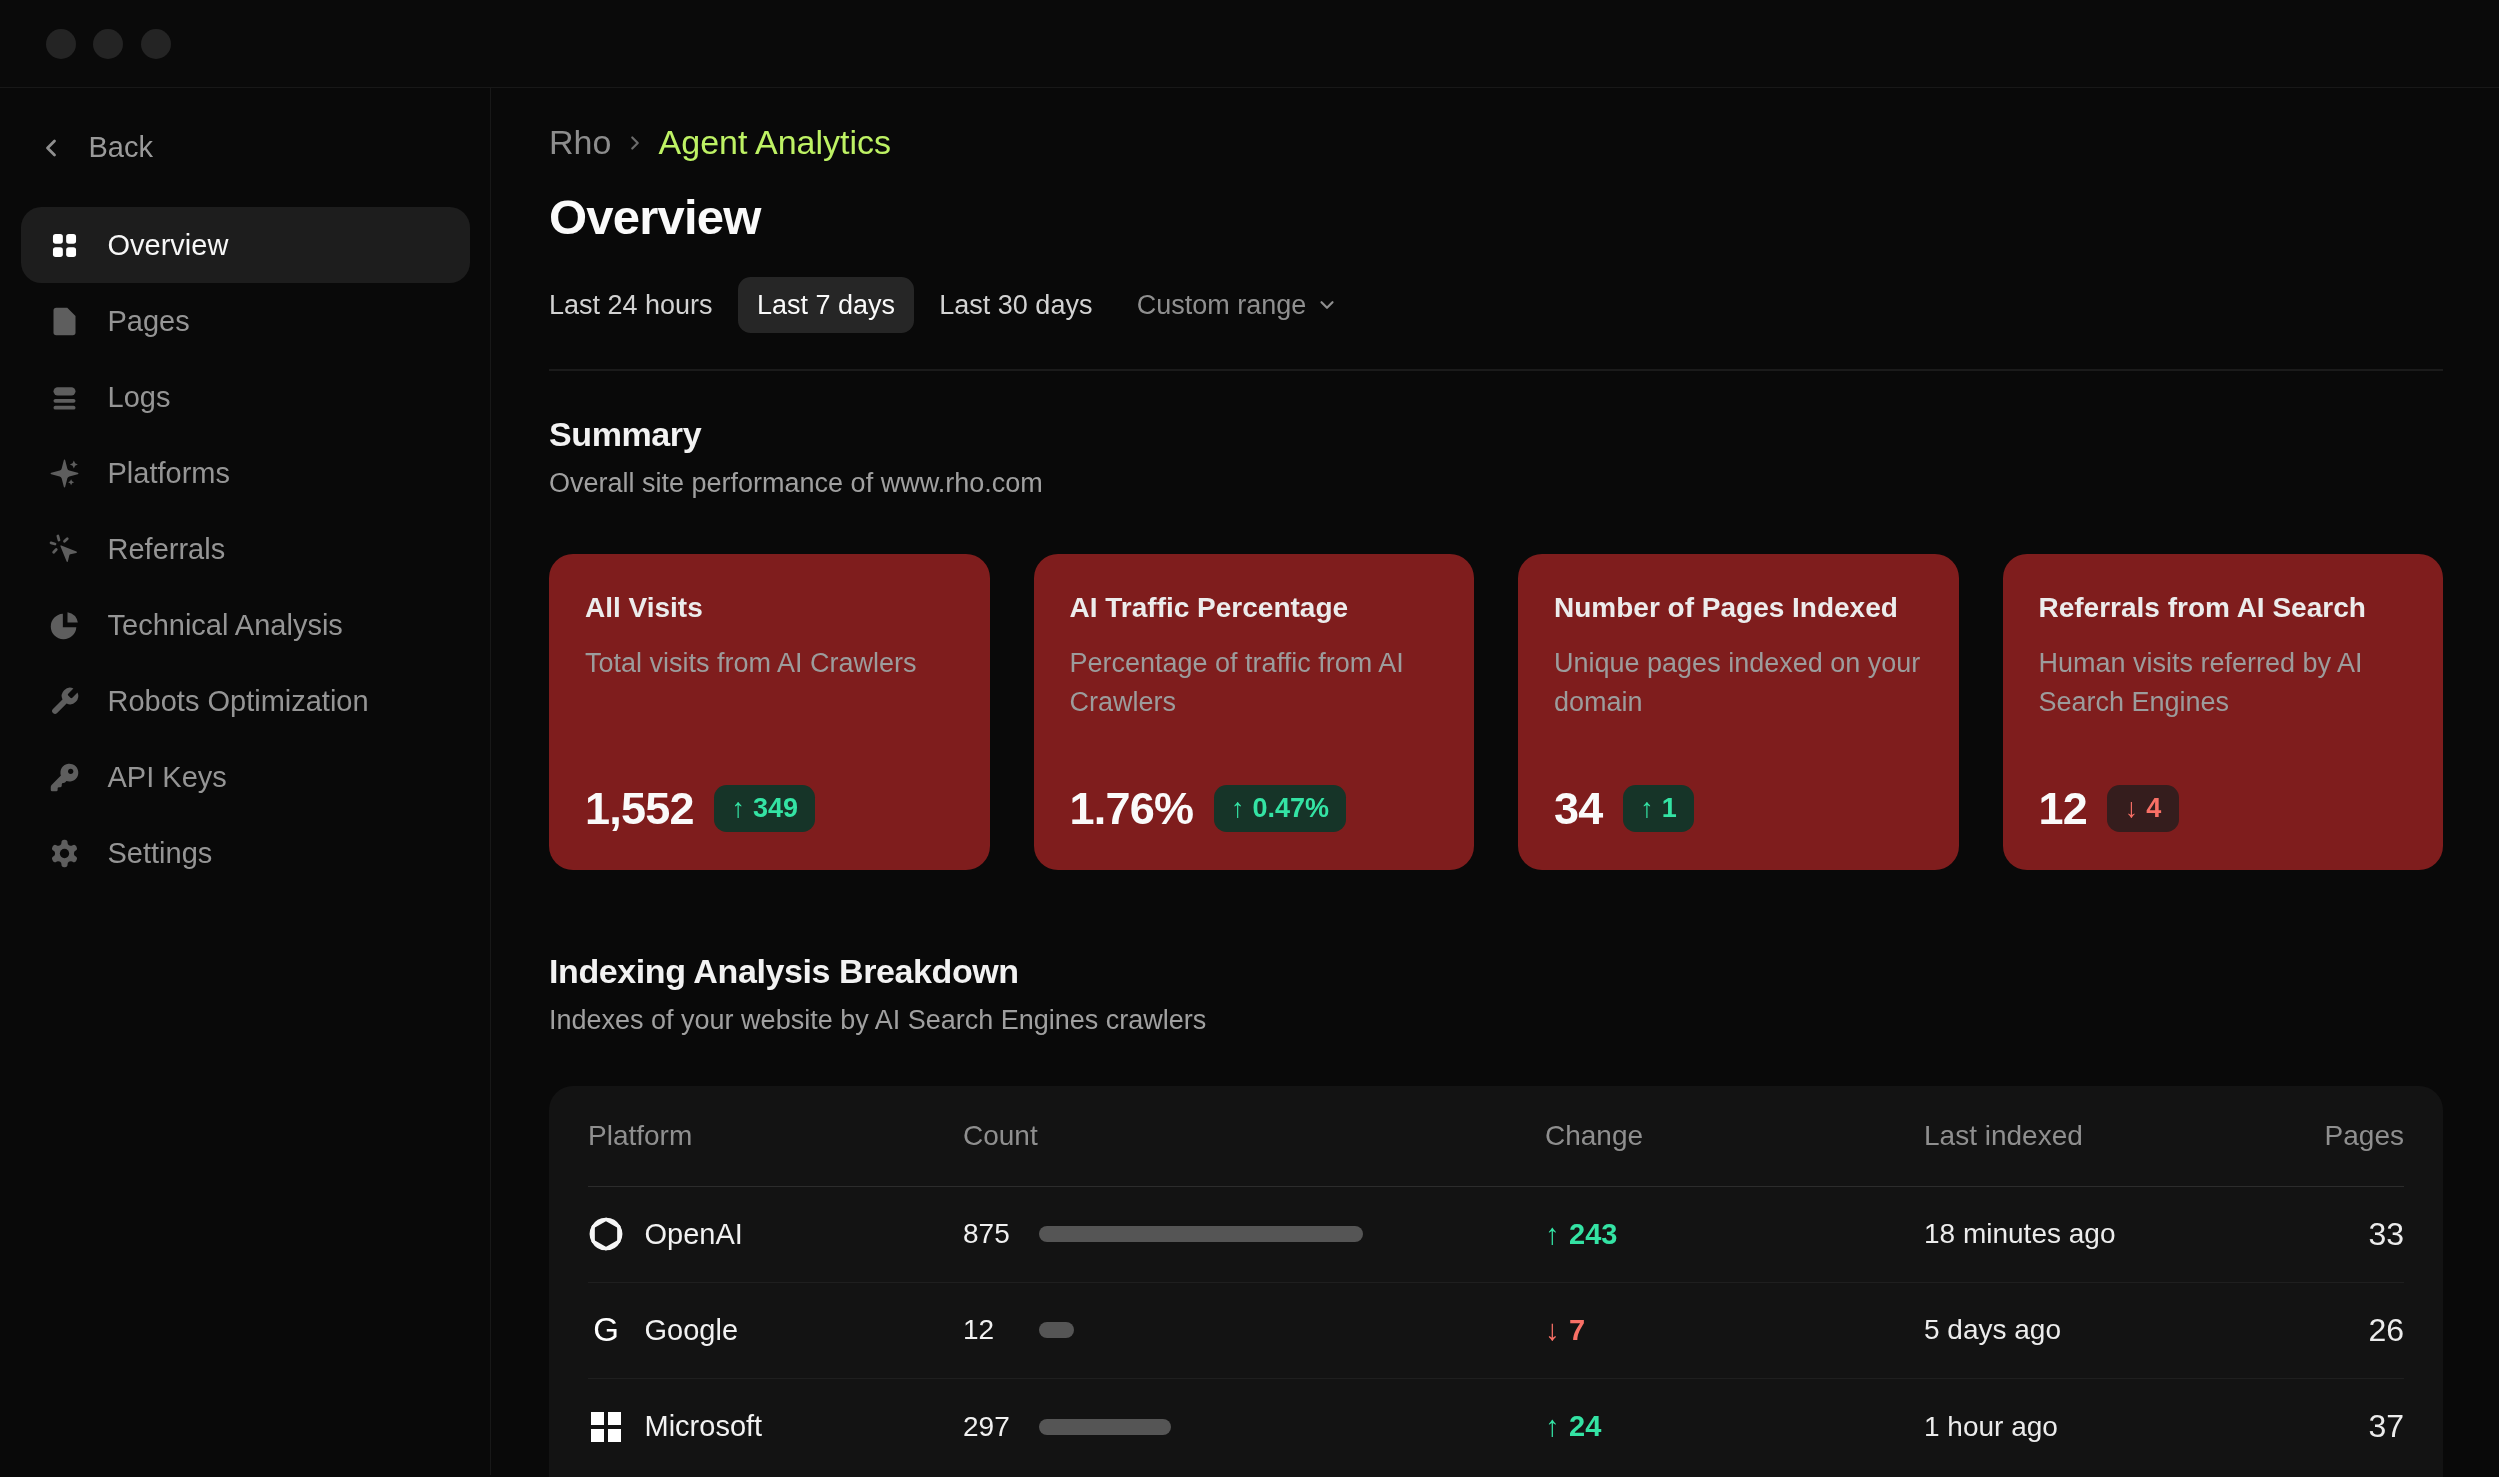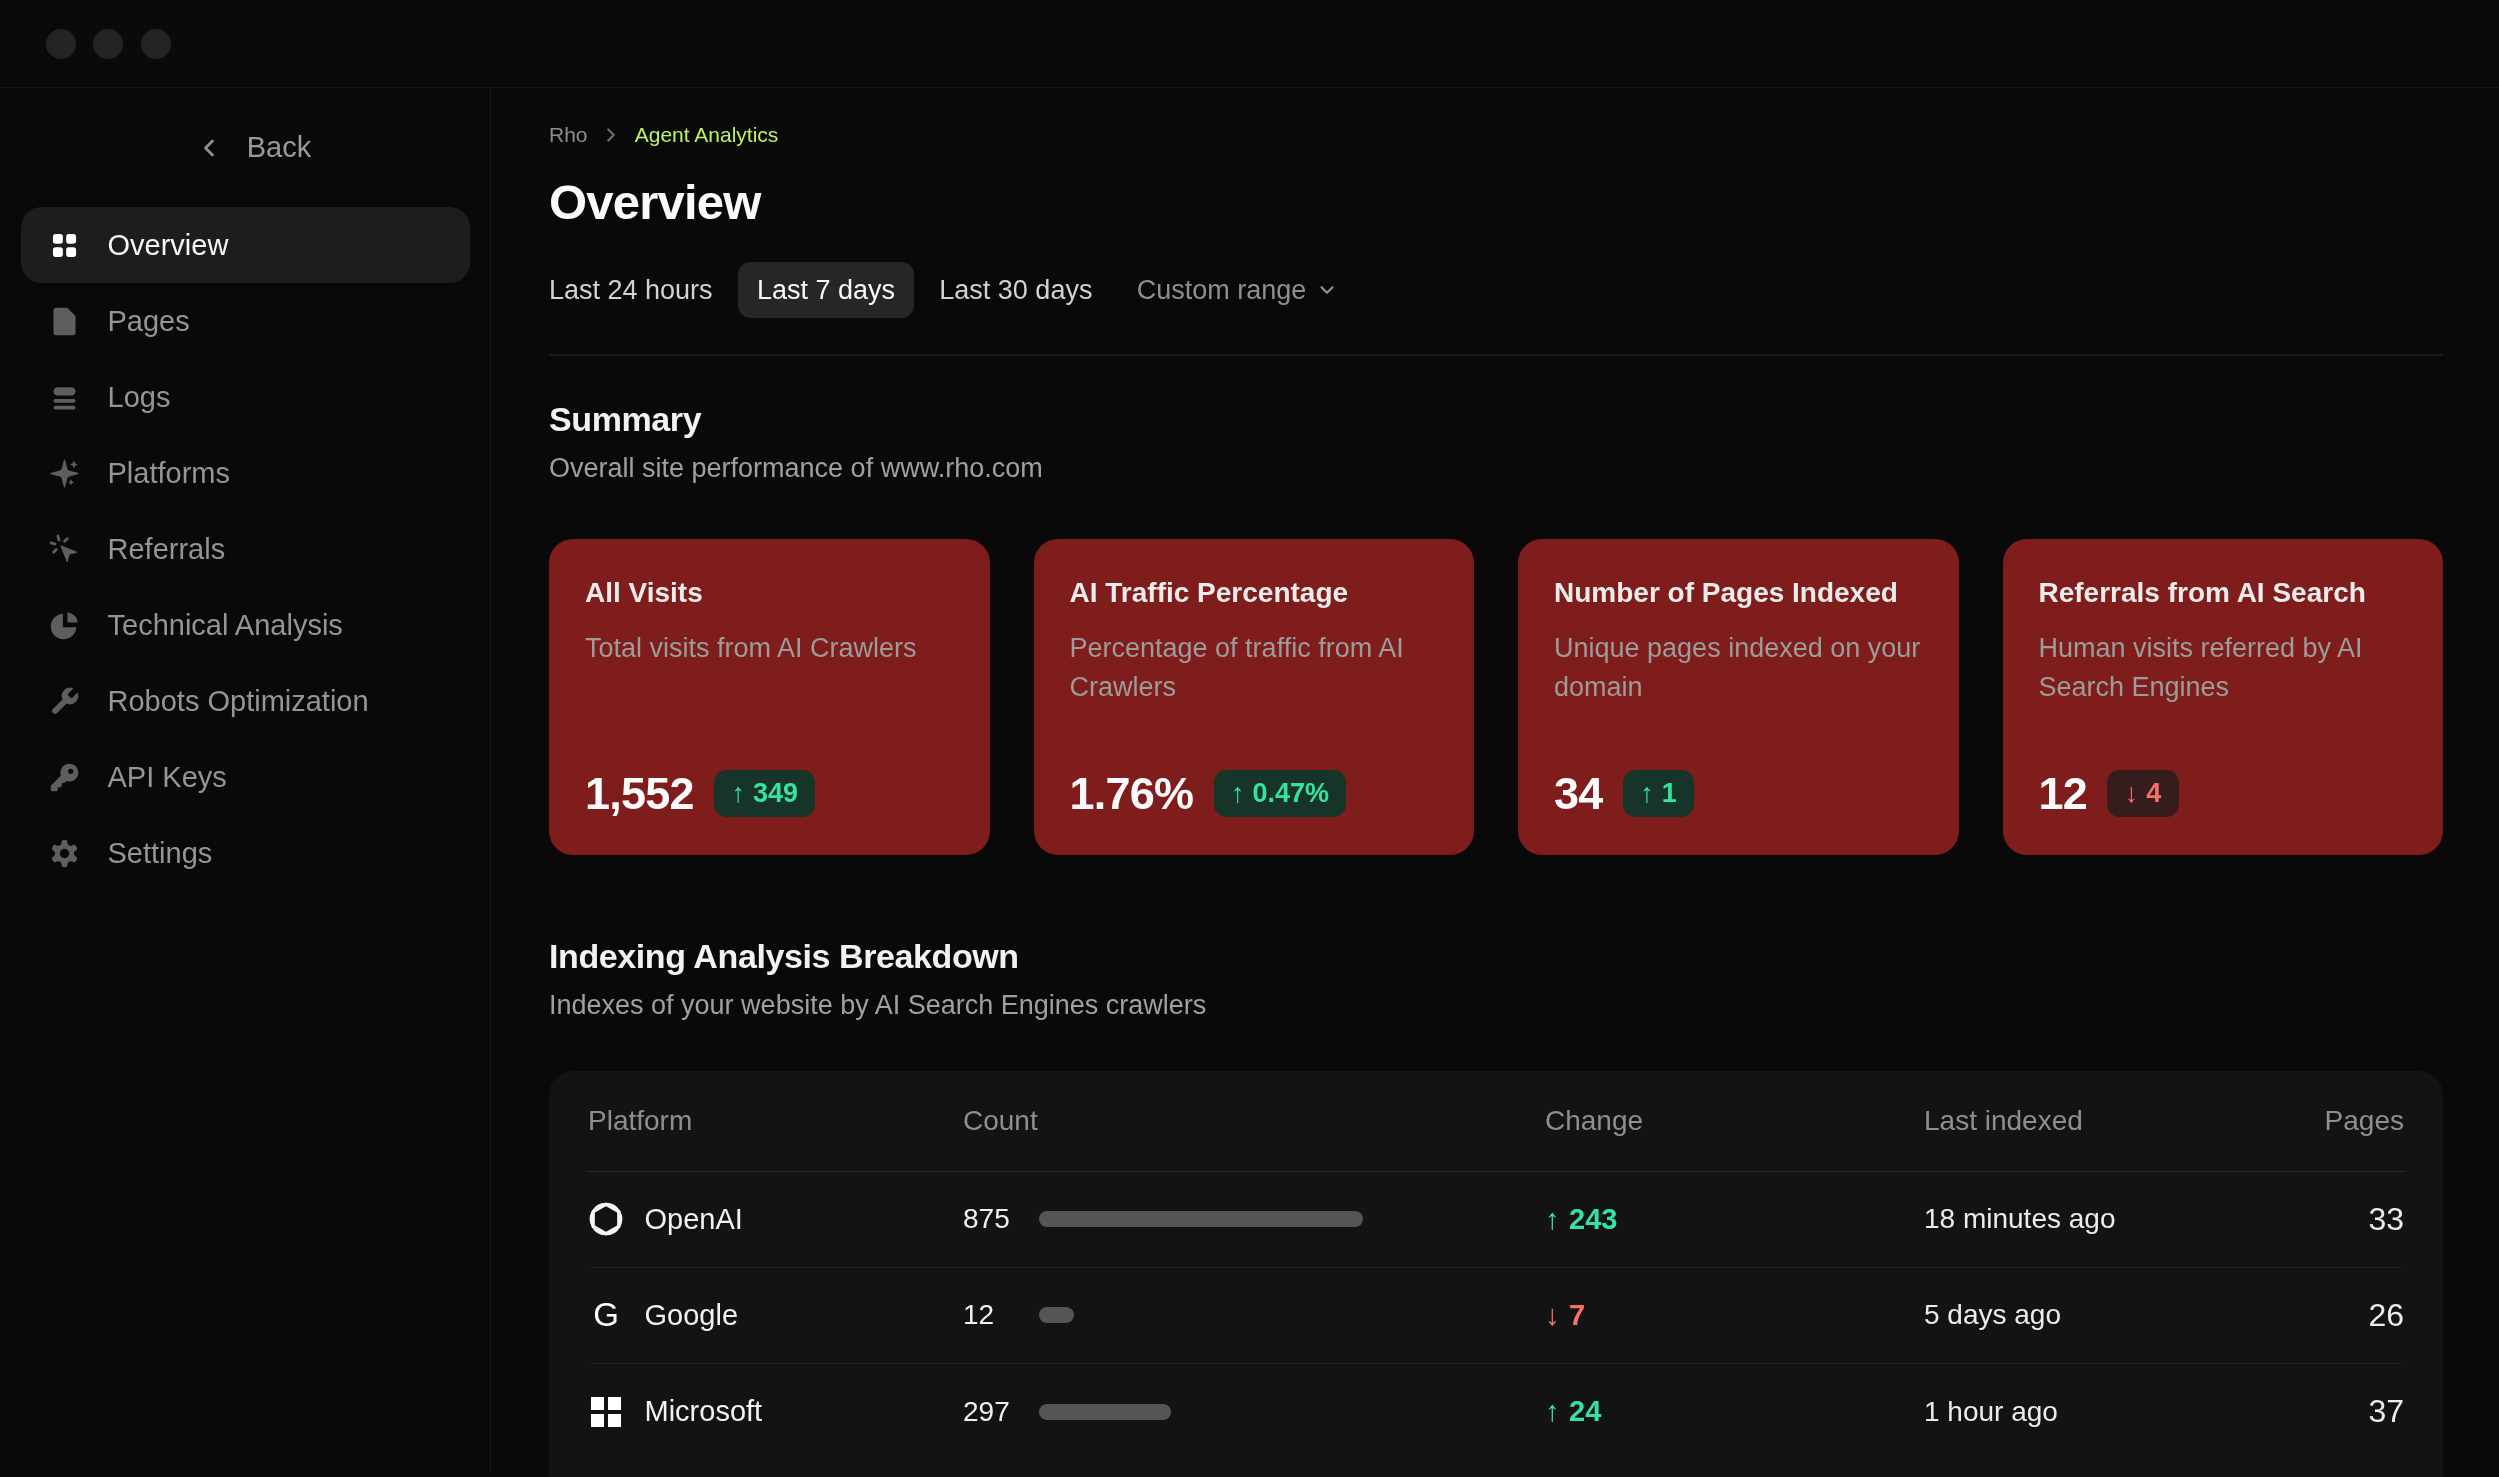--- a/index.html
+++ b/index.html
@@ -15,33 +15,33 @@
   .topbar { height:88px; background:#0a0a0a; border-bottom:1.6px solid #181818;
             display:flex; align-items:center; padding-left:46px; gap:17.4px; }
   .win-dot { width:30px; height:30px; border-radius:50%; background:#242424; }
 
   
   .shell { display:flex; height:1387px; }
 
   
   .sidebar { width:491px; border-right:1.6px solid #181818; padding:32px 20.5px 0 20.5px; flex:none; }
   .back-row { display:flex; align-items:center; gap:24px; padding:11px 0 11px 16px;
-              margin-bottom:32px; color:#9a9a9a; font-size:29px; cursor:default;justify-content:center; }
+              margin-bottom:32px; color:#9a9a9a; font-size:29px; cursor:default; }
   .back-row svg { width:28px; height:28px; color:#8f8f8f; }
   .nav-item { display:flex; align-items:center; gap:27px; height:76px; padding:0 27px;
               border-radius:20.5px; color:#959595; font-size:29px; }
   .nav-item .nav-icon { width:33px; height:33px; color:#5e5e5e; display:flex;
                         align-items:center; justify-content:center; flex:none; }
   .nav-item .nav-icon svg { width:33px; height:33px; }
   .nav-item.active { background:#1d1d1d; color:#f7f7f7; }
   .nav-item.active .nav-icon { color:#ffffff; }
 
   
   .main { flex:1; padding:35px 57px 0 58px; }
-  .breadcrumb { display:flex; align-items:center; gap:12.6px; font-size:21px; color:#8d8d8d;text-align:center; }
+  .breadcrumb { display:flex; align-items:center; gap:12.6px; font-size:34px; color:#8d8d8d;text-align:center; }
   .breadcrumb svg { width:22px; height:22px; color:#6b6b6b; }
   .crumb-current { color:#bef264; }
   .page-title { margin-top:27px; font-size:49px; font-weight:700; color:#fafafa; letter-spacing:-0.8px; }
 
   .tabs { margin-top:32px; margin-left:-19px; display:flex; align-items:center; gap:6.3px; }
   .tab { padding:12.6px 19px; font-size:27px; color:#d2d2d2; border-radius:12.6px; display:flex;
          align-items:center; gap:9.5px; }
   .tab.active { background:#262626; color:#fafafa; }
   .tab.custom { color:#8f8f8f; }
   .tab svg { width:22px; height:22px; color:#8f8f8f; }

